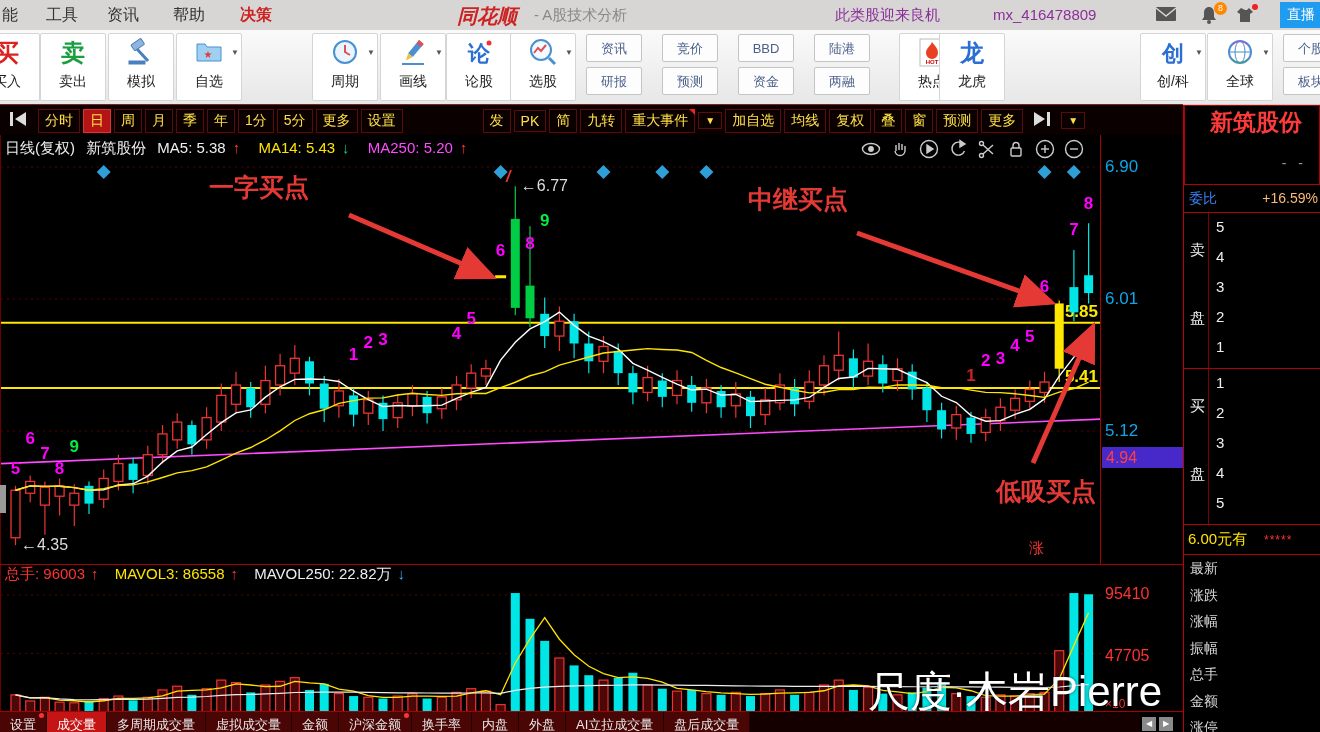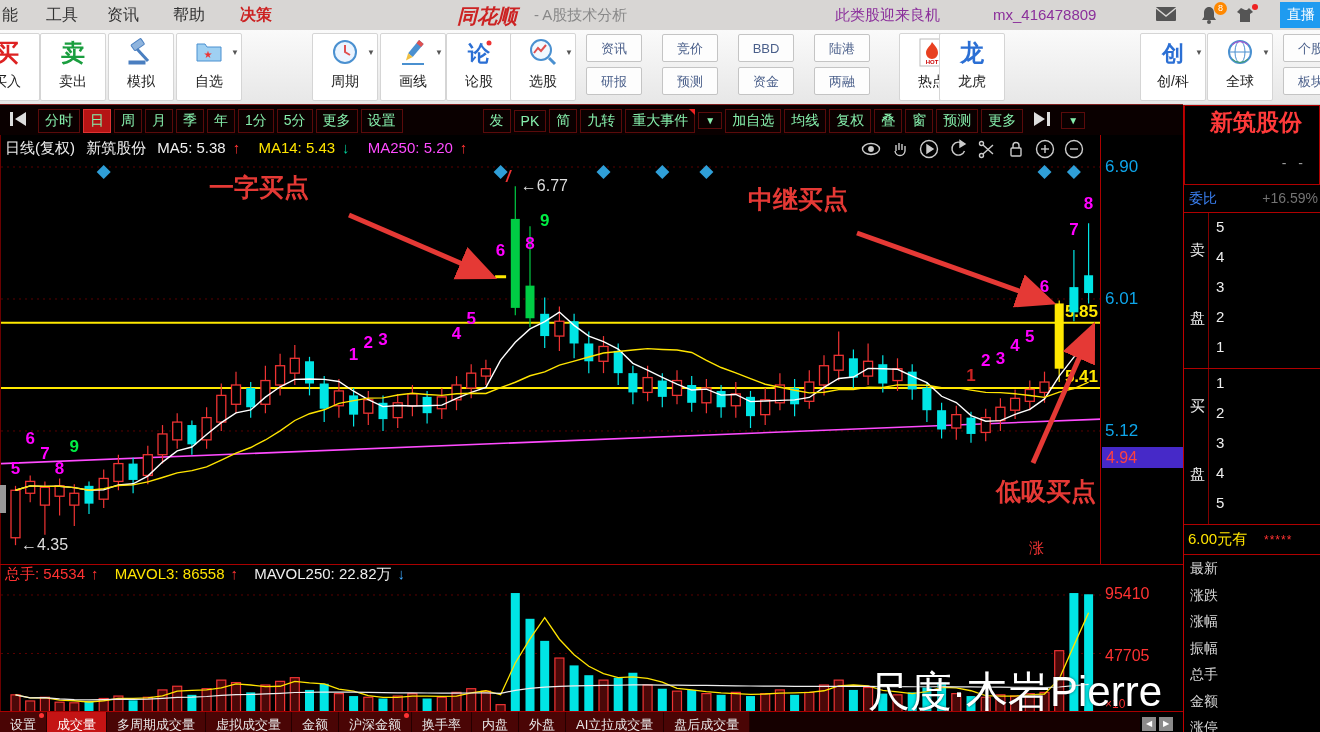--- a/index.html
+++ b/index.html
@@ -26,21 +26,21 @@
           text-align:center;}
   .tb-ico{display:block;height:36px;padding-top:3px;}
   .tb-lab{display:block;font-size:14px;color:#222;}
   .tb-caret{position:absolute;right:2px;top:14px;font-size:8px;color:#555;}
   .tb-small-col{position:absolute;top:4px;width:56px;}
   .tb-small{display:block;width:56px;height:28px;line-height:28px;margin-bottom:5px;background:#fdfdfd;
             border:1px solid #c4c4c4;border-radius:2px;color:#4a5f8a;font-size:13px;text-align:center;box-sizing:border-box;}
   
   #periodbar{position:absolute;left:0;top:104px;width:1183px;height:31px;background:#0a0000;border-top:1px solid #802020;
              display:flex;align-items:center;}
-  .pb-item{position:relative;margin-left:3px;padding:2px 6px;border:1px solid #5a0b0b;color:#86efac;font-size:14px;white-space:nowrap;}
+  .pb-item{position:relative;margin-left:3px;padding:2px 6px;border:1px solid #5a0b0b;color:#fde047;font-size:14px;white-space:nowrap;}
   .pb-item.sel{background:#b51414;border-color:#d33;}
   .pb-flag{position:absolute;top:-1px;right:-1px;width:0;height:0;border-left:6px solid transparent;border-top:6px solid #e22;}
   
   #chart-region{position:absolute;left:0;top:135px;width:1100px;height:430px;background:#000;border-left:1px solid #6a0000;}
   #chart-svg{position:absolute;left:0;top:0;}
   #legend{position:absolute;left:4px;top:4px;font-size:15px;white-space:nowrap;}
   #legend span{margin-right:7px;}
   .lg-white{color:#eee;} .lg-yellow{color:#ffe400;} .lg-mag{color:#ff4bff;}
   .arr-red{color:#ff3232;} .arr-teal{color:#00cc99;} .arr-blue{color:#3fa9ff;}
   #chart-tools{position:absolute;left:860px;top:4px;display:flex;gap:9px;}
@@ -69,21 +69,21 @@
   #tab-arrows{position:absolute;left:1142px;top:717px;display:flex;gap:3px;}
   .ta-btn{width:14px;height:14px;background:#8a8a8a;color:#fff;font-size:8px;text-align:center;line-height:14px;}
   
   #right-panel{position:absolute;left:1183px;top:105px;width:137px;height:627px;background:#000;border-left:1px solid #c00000;}
   #rp-name{position:absolute;left:0;top:2px;width:137px;height:34px;color:#ff3a3a;font-size:23px;font-weight:bold;
            padding-left:26px;white-space:nowrap;overflow:hidden;box-sizing:border-box;}
   #rp-head{position:absolute;left:0;top:0;width:136px;height:80px;border:1px solid #b00000;box-sizing:border-box;}
   #rp-dash{position:absolute;right:14px;top:50px;color:#999;font-size:14px;letter-spacing:4px;}
   #rp-weibi{position:absolute;left:0;top:80px;width:136px;height:28px;border-bottom:1px solid #b00000;box-sizing:border-box;}
   #rp-weibi .lab{position:absolute;left:5px;top:5px;color:#3b82f6;font-size:14px;}
-  #rp-weibi .val{position:absolute;right:2px;top:5px;color:#737373;font-size:14px;}
+  #rp-weibi .val{position:absolute;right:2px;top:5px;color:#fdba74;font-size:14px;}
   .rp-queue{position:absolute;left:0;width:136px;box-sizing:border-box;border-bottom:1px solid #b00000;}
   .rp-qlab{position:absolute;left:6px;color:#eee;font-size:15px;}
   .rp-qline{position:absolute;left:24px;top:0;bottom:0;width:1px;background:#800000;}
   .rp-qnum{position:absolute;left:32px;color:#eee;font-size:15px;}
   #rp-alert{position:absolute;left:0;top:420px;width:136px;height:30px;border-bottom:1px solid #b00000;box-sizing:border-box;}
   #rp-alert .yl{position:absolute;left:4px;top:5px;color:#ffe400;font-size:15px;}
   #rp-alert .st{position:absolute;left:80px;top:8px;color:#f33;font-size:12px;letter-spacing:1px;}
   .rp-row{position:absolute;left:6px;color:#d8d8d8;font-size:14px;}
   
   #watermark{position:absolute;left:868px;top:664px;font-size:42px;color:#fff;z-index:60;white-space:nowrap;
@@ -537,21 +537,21 @@
     <span class="ax-lab" style="top:154px">6.01</span>
     <span class="ax-lab" style="top:286px">5.12</span>
     <div id="ax-special">4.94</div>
     <span class="vax-lab" style="top:450px">95410</span>
     <span class="vax-lab" style="top:512px">47705</span>
     <span id="vol-unit">×10</span>
   </div>
 
   <div id="sep1"></div>
   <div id="vol-header">
-    <span class="vh-red"><span>总手: 54534</span><span>↑</span></span>
+    <span class="vh-red"><span>总手: 96003</span><span>↑</span></span>
     <span class="vh-yellow"><span>MAVOL3: 86558</span><span class="arr-red">↑</span></span>
     <span class="vh-white"><span>MAVOL250: 22.82万</span><span class="arr-blue">↓</span></span>
   </div>
   <div id="vol-region">
     <svg id="vol-svg" width="1100" height="127">
         <line x1="0" y1="9.989175999999986" x2="1100" y2="9.989175999999986" stroke="#5a0000" stroke-dasharray="2,4"></line>
         <line x1="0" y1="68.494588" x2="1100" y2="68.494588" stroke="#5a0000" stroke-dasharray="2,4"></line>
         <rect x="10" y="109.8304" width="9" height="17.169600000000003" fill="#4a0808" stroke="#ee3333" stroke-width="1.2"></rect>
         <rect x="24.7" y="115.9624" width="9" height="11.037600000000001" fill="#4a0808" stroke="#ee3333" stroke-width="1.2"></rect>
         <rect x="39.4" y="112.2832" width="9" height="14.716800000000001" fill="#4a0808" stroke="#ee3333" stroke-width="1.2"></rect>

